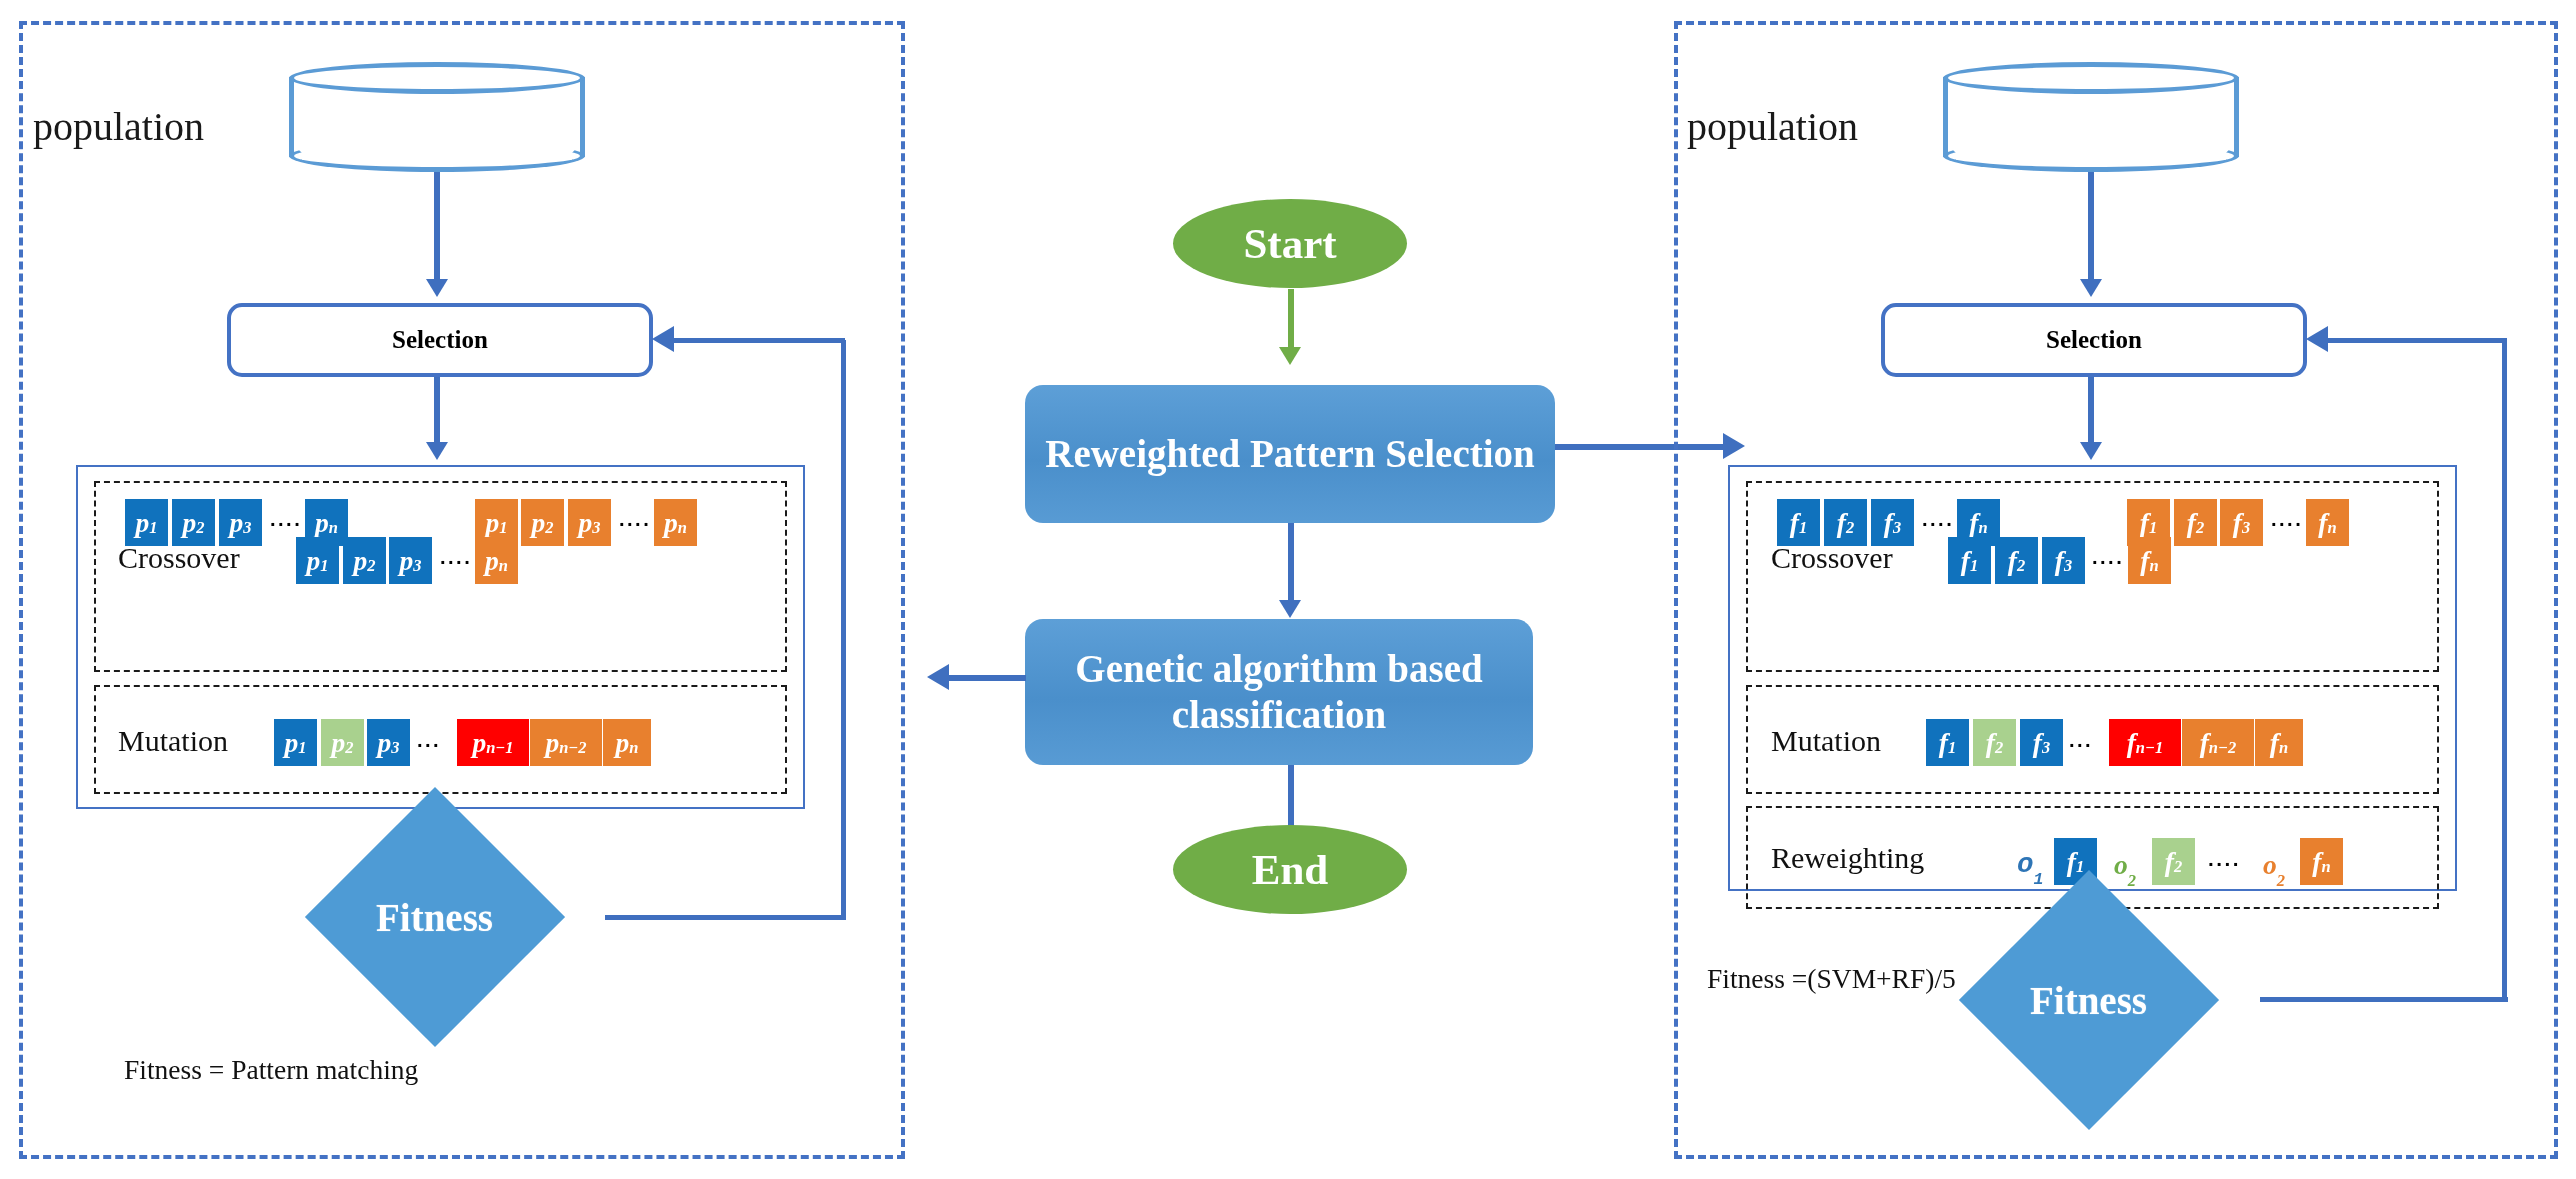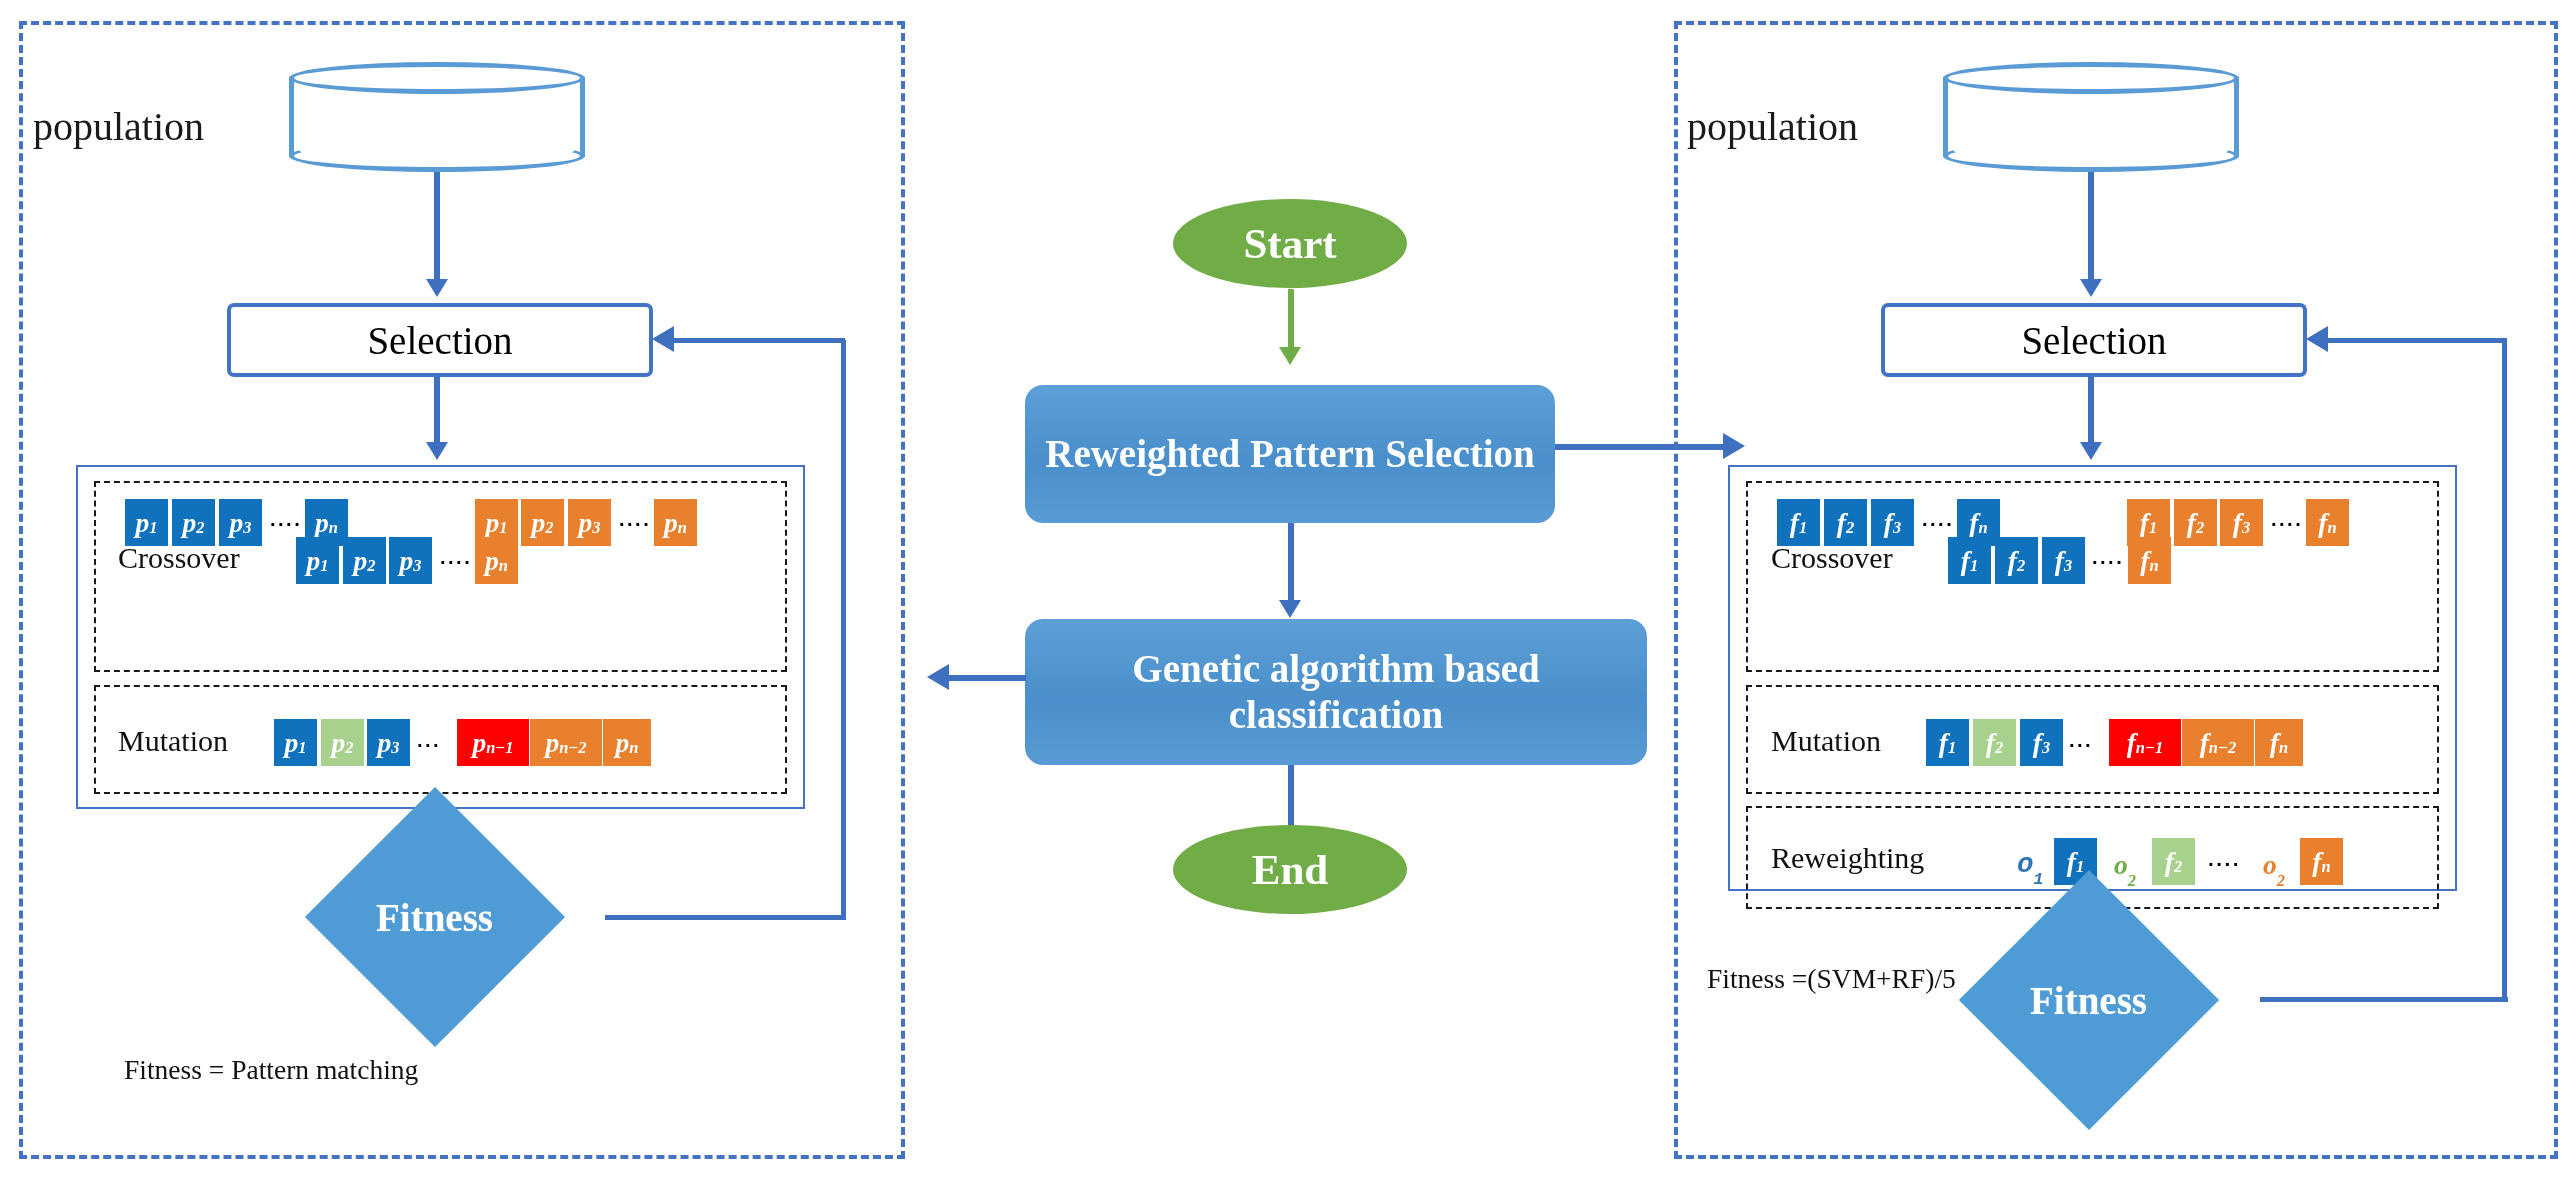--- a/index.html
+++ b/index.html
@@ -39,25 +39,25 @@
   .cyl .bot{
     position:absolute;left:0;bottom:0;width:100%;height:32px;
     border:5.5px solid #5B9BD5;border-radius:50%;box-sizing:border-box;background:#fff;
     border-top-color:transparent;
   }
 
   
   .sel-box{
     position:absolute;
     border:4.8px solid #4472C4;
-    border-radius:7px;
+    border-radius:15px;
     background:#ffffff;
     box-sizing:border-box;
     display:flex;align-items:center;justify-content:center;
-    font-weight:normal;font-size:39px;color:#000;
+    font-weight:bold;font-size:25px;color:#000;
     font-family:"Liberation Serif", serif;
   }
 
   
   .ops-box{
     position:absolute;
     border:2.1px solid #4472C4;
     background:#ffffff;
     box-sizing:border-box;
   }
@@ -228,21 +228,21 @@
 
 <div class="ellipse" style="left:1173px;top:199px;width:234px;height:89px;">Start</div>
 <div class="vline green" style="left:1288px;top:289px;width:5.5px;height:62px;"></div>
 <div class="arrow-d green" style="left:1279px;top:347px;"></div>
 
 <div class="proc-box" style="left:1025px;top:385px;width:530px;height:138px;">Reweighted Pattern Selection</div>
 
 <div class="vline" style="left:1288px;top:523px;width:5.5px;height:81px;"></div>
 <div class="arrow-d" style="left:1279px;top:600px;"></div>
 
-<div class="proc-box" style="left:1025px;top:619px;width:622px;height:146px;">Genetic algorithm based classification</div>
+<div class="proc-box" style="left:1025px;top:619px;width:508px;height:146px;">Genetic algorithm based classification</div>
 
 <div class="vline" style="left:1288px;top:765px;width:5.5px;height:81px;"></div>
 <div class="arrow-d" style="left:1279px;top:842px;"></div>
 
 <div class="ellipse" style="left:1173px;top:825px;width:234px;height:89px;">End</div>
 
 <div class="hline" style="left:1555px;top:444px;width:172px;height:5.5px;"></div>
 <div class="arrow-r" style="left:1723px;top:433px;"></div>
 
 <div class="hline" style="left:949px;top:675px;width:77px;height:5.5px;"></div>

